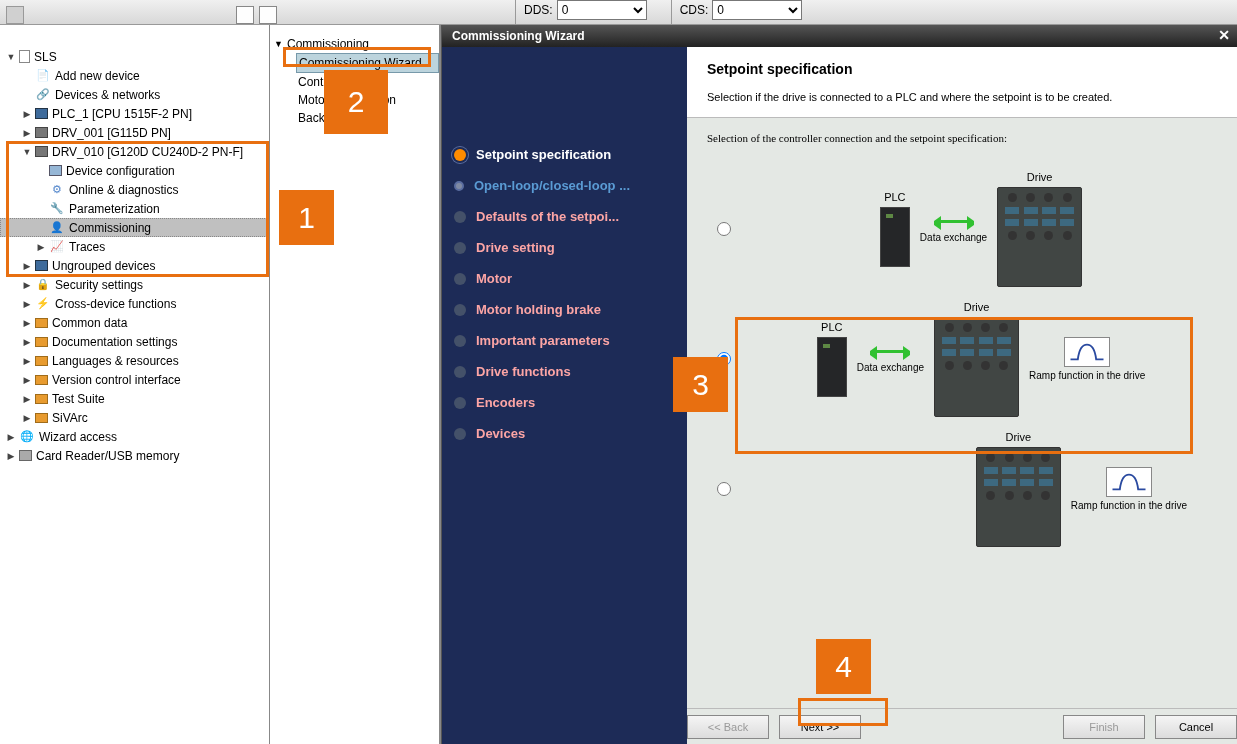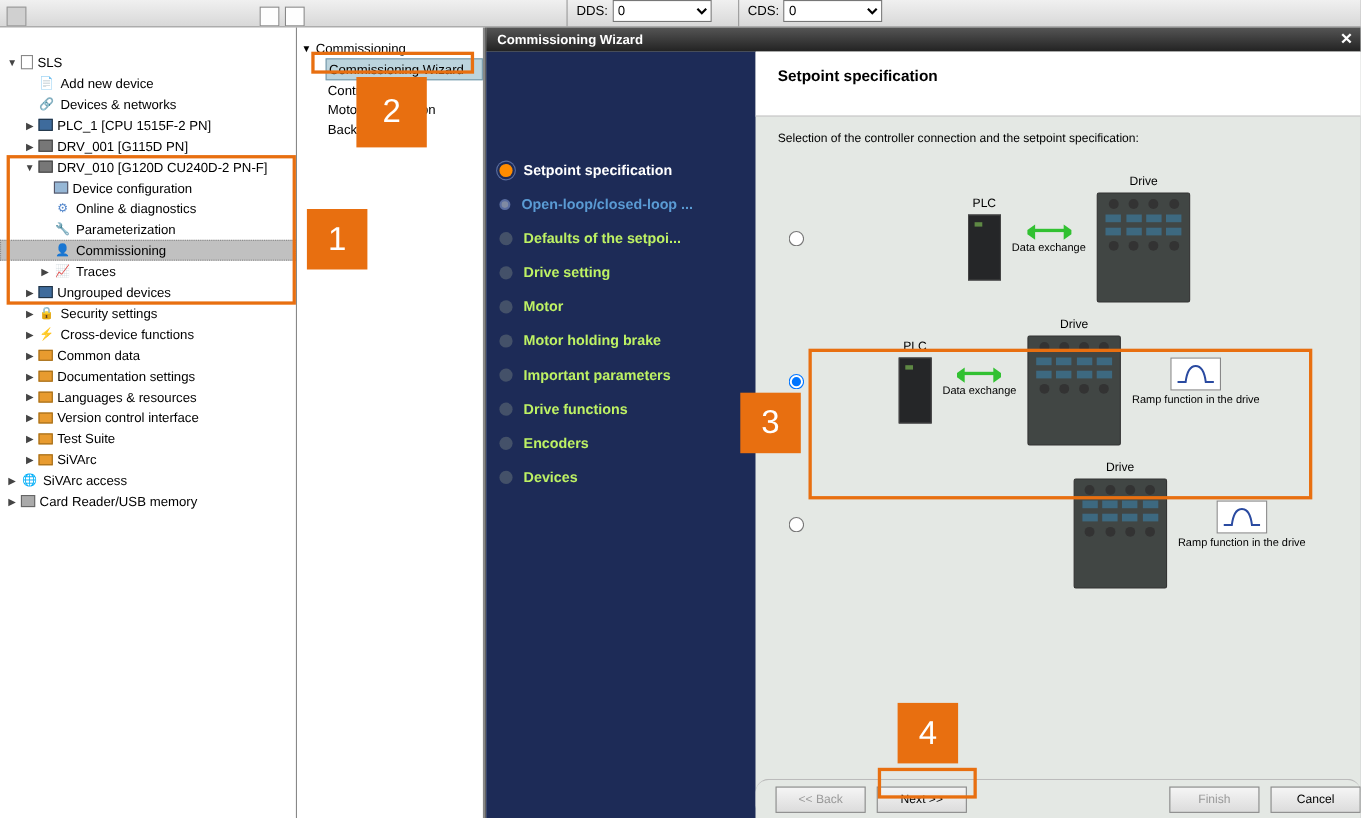--- a/index.html
+++ b/index.html
@@ -46,34 +46,34 @@
 .middle-item.selected { background: #bcd4dd; border: 1px solid #7799aa; margin-left: 26px; padding-left: 2px; }
 
 
 .wizard { flex: 1; display: flex; flex-direction: column; background: #dfe3e0; border-left: 1px solid #555; }
 .wizard-bar { height: 22px; background: linear-gradient(#555,#222); color: #fff; display: flex; align-items: center; padding-left: 10px; font-size: 12px; font-weight: bold; }
 .wizard-close { margin-left: auto; margin-right: 4px; width: 18px; height: 18px; color: #fff; font-size: 14px; text-align: center; line-height: 16px; }
 .wizard-body { flex: 1; display: flex; }
 
 
 .wnav { width: 245px; background: #1d2b57; padding: 100px 12px 0 12px; }
-.wnav-item { display: flex; align-items: center; gap: 10px; margin-bottom: 16px; color: #bef264; font-size: 13px; font-weight: bold; }
+.wnav-item { display: flex; align-items: center; gap: 10px; margin-bottom: 16px; color: #fca5a5; font-size: 13px; font-weight: bold; }
 .wnav-item .dot { width: 12px; height: 12px; border-radius: 50%; background: #445169; }
 .wnav-item.active .dot { background: #ff8c00; box-shadow: 0 0 0 2px #1d2b57, 0 0 0 3px #5a6da0; }
 .wnav-item.active { color: #fff; }
 .wnav-item.ready { color: #5a9bd4; }
 .wnav-item.ready .dot { background: #7f8aa3; border: 2px solid #5a6da0; width: 10px; height: 10px; }
 
 
 .wcontent { flex: 1; background: #e4e8e4; display: flex; flex-direction: column; }
 .wheader { background: #fff; padding: 14px 20px; border-bottom: 1px solid #bbb; }
 .wheader h2 { font-size: 14px; font-weight: bold; margin-bottom: 14px; }
 .wheader-sub { font-size: 11px; }
 .wmain { flex: 1; padding: 14px 20px; position: relative; }
-.wmain-sub { font-size: 11px; margin-bottom: 20px; }
+.wmain-sub { font-size: 11px; margin-bottom: 20px; font-family: Liberation Serif, serif; }
 .option { display: flex; align-items: center; min-height: 130px; gap: 14px; }
 .option input[type=radio] { margin-left: 10px; width: 14px; height: 14px; }
 .option-viz { flex: 1; display: flex; align-items: center; justify-content: center; gap: 10px; }
 
 
 .plc-col, .drive-col { display: flex; flex-direction: column; align-items: center; }
 .label-top { font-size: 11px; margin-bottom: 4px; }
 .plc-box { width: 30px; height: 60px; background: #252628; border: 1px solid #444; position: relative; }
 .plc-box::before { content: ""; position: absolute; top: 6px; left: 5px; width: 7px; height: 4px; background: #5e8844; }
 .drive-box { width: 85px; height: 100px; background: #414644; border: 1px solid #333; border-radius: 2px; padding: 5px; display: flex; flex-direction: column; gap: 5px; }
@@ -84,21 +84,21 @@
 .ramp-box svg { width: 38px; height: 22px; }
 .ramp-text { font-size: 10px; text-align: center; margin-top: 3px; line-height: 11px; }
 .arrow { width: 40px; height: 12px; position: relative; }
 .arrow.bidir::before, .arrow.bidir::after { content: ""; position: absolute; top: 4px; height: 4px; background: #31c131; }
 .arrow.bidir::before { left: 0; width: 0; border-right: 7px solid #31c131; border-top: 5px solid transparent; border-bottom: 5px solid transparent; top: 0; background: none; }
 .arrow.bidir::after { right: 0; width: 0; border-left: 7px solid #31c131; border-top: 5px solid transparent; border-bottom: 5px solid transparent; top: 0; background: none; }
 .arrow.bidir .line { position: absolute; top: 4px; left: 5px; right: 5px; height: 3px; background: #31c131; }
 .de-text { font-size: 10px; text-align: center; line-height: 11px; margin-top: 4px; }
 
 
-.wfooter { height: 36px; background: #e4e8e4; border-top: 1px solid #bbb; display: flex; align-items: center; justify-content: flex-start; padding-left: 18px; gap: 10px; border-radius: 12px; }
+.wfooter { height: 36px; background: #e4e8e4; border-top: 1px solid #bbb; display: flex; align-items: center; justify-content: flex-start; gap: 10px; }
 .wfooter button { width: 82px; height: 24px; border: 1px solid #888; background: linear-gradient(#f5f5f5,#dcdcdc); font-size: 11px; }
 .wfooter button.disabled { color: #999; }
 .wfooter .spacer { flex: 1; }
 
 
 .callout { position: absolute; background: #e86f10; color: #fff; font-size: 30px; font-weight: 400; display: flex; align-items: center; justify-content: center; z-index: 100; }
 .hilite { position: absolute; border: 3px solid #e86f10; z-index: 99; pointer-events: none; }
 </style>
 </head>
 <body>
@@ -222,21 +222,21 @@
         <span>Test Suite</span>
       </div>
     <div class="tree-row indent-1">
         <span class="exp">▶</span>
         <span class="icon folder"></span>
         <span>SiVArc</span>
       </div>
     <div class="tree-row">
         <span class="exp">▶</span>
         <span class="icon green-net">🌐</span>
-        <span>SiVArc access</span>
+        <span>Wizard access</span>
       </div>
     <div class="tree-row">
         <span class="exp">▶</span>
         <span class="icon cardreader"></span>
         <span>Card Reader/USB memory</span>
       </div>
   </div>
 
   <div class="middle">
     <div class="middle-head">
@@ -293,20 +293,21 @@
             <span>Encoders</span>
           </div>
         <div class="wnav-item">
             <span class="dot"></span>
             <span>Devices</span>
           </div>
       </div>
       <div class="wcontent">
         <div class="wheader">
           <h2>Setpoint specification</h2>
+          <div class="wheader-sub">Selection if the drive is connected to a PLC and where the setpoint is to be created.</div>
         </div>
         <div class="wmain">
           <div class="wmain-sub">Selection of the controller connection and the setpoint specification:</div>
 
           <div class="option">
             <input type="radio" name="sp" style="">
             <div class="option-viz">
               <div class="plc-col">
                 <span class="label-top">PLC</span>
                 <div class="plc-box"></div>

